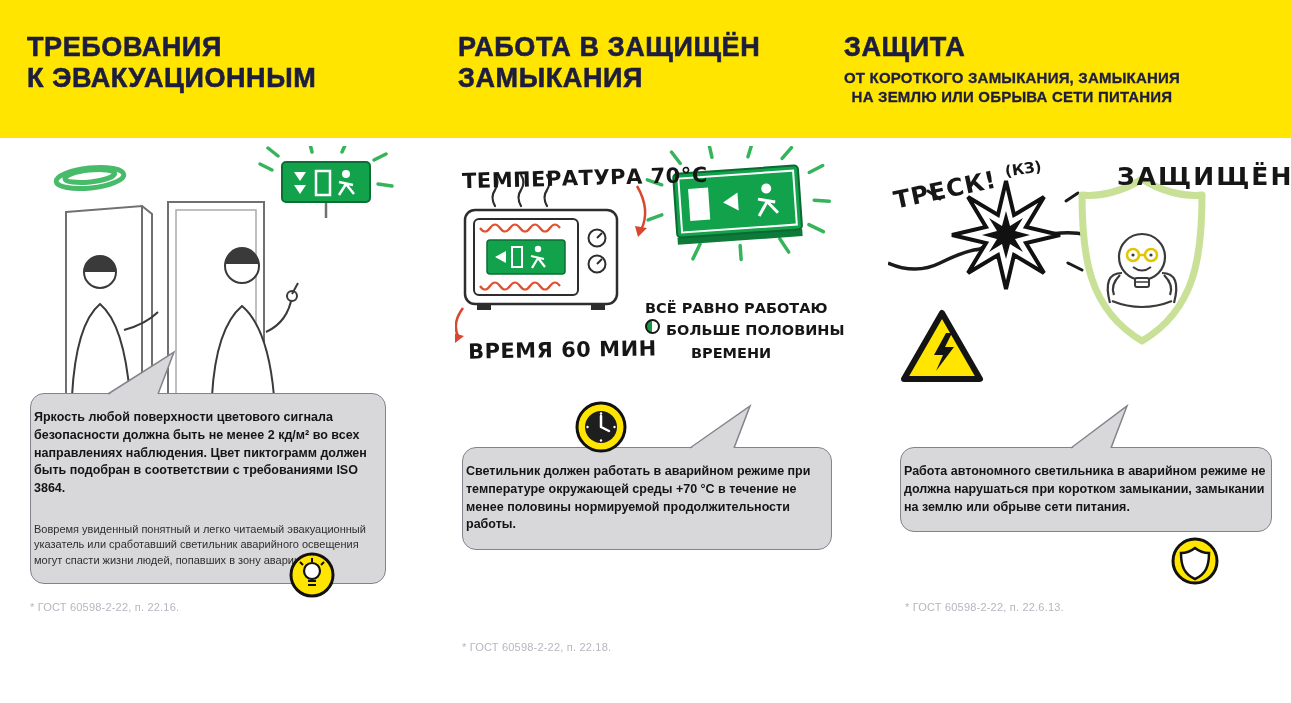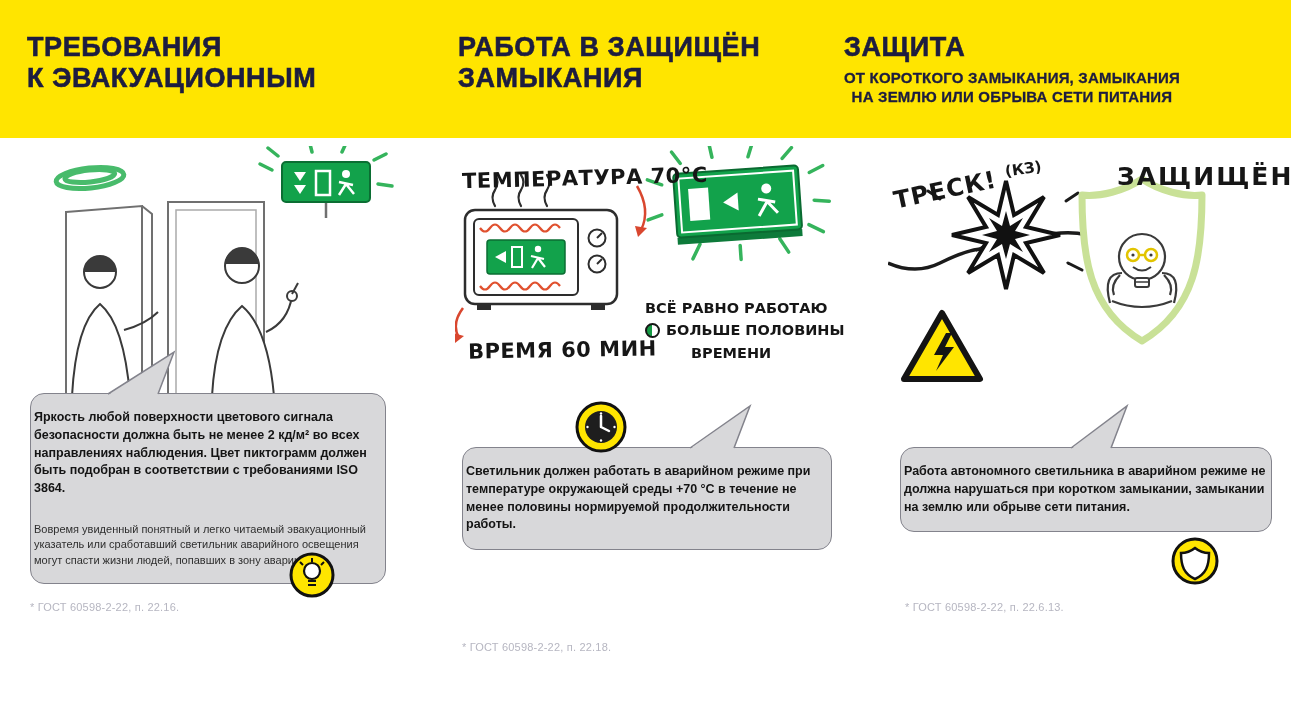--- a/index.html
+++ b/index.html
@@ -39,21 +39,21 @@
   #label-time { left:468px; top:338px; font-size:21px; transform:rotate(-1deg); letter-spacing:.5px; }
   #label-crack { left:893px; top:176px; font-size:24px; transform:rotate(-12deg); letter-spacing:1px; }
   #label-kz { left:1005px; top:160px; font-size:15px; transform:rotate(-8deg); }
   #label-protected { left:1117px; top:162px; font-size:25px; letter-spacing:2px; }
 
   .still-working {
     position:absolute; left:645px; top:297px; width:200px;
     font-family:"DejaVu Sans", sans-serif; font-weight:bold; font-size:14.5px;
     color:#161616; line-height:1.55;
   }
-  .still-working .sw-row { display:flex; align-items:center; gap:6px; white-space:nowrap; }
+  .still-working .sw-row { display:flex; gap:6px; white-space:nowrap; }
   .still-working .sw-row.indent { padding-left:46px; }
   .half-circle {
     display:inline-block; width:15px; height:15px; border:2px solid #161616;
     border-radius:50%;
     background:linear-gradient(90deg,#159a44 50%,#ffffff 50%);
     flex:0 0 auto;
   }
 
   .bubble {
     position:absolute; background:#d8d8da; border:1.5px solid #83838c;

